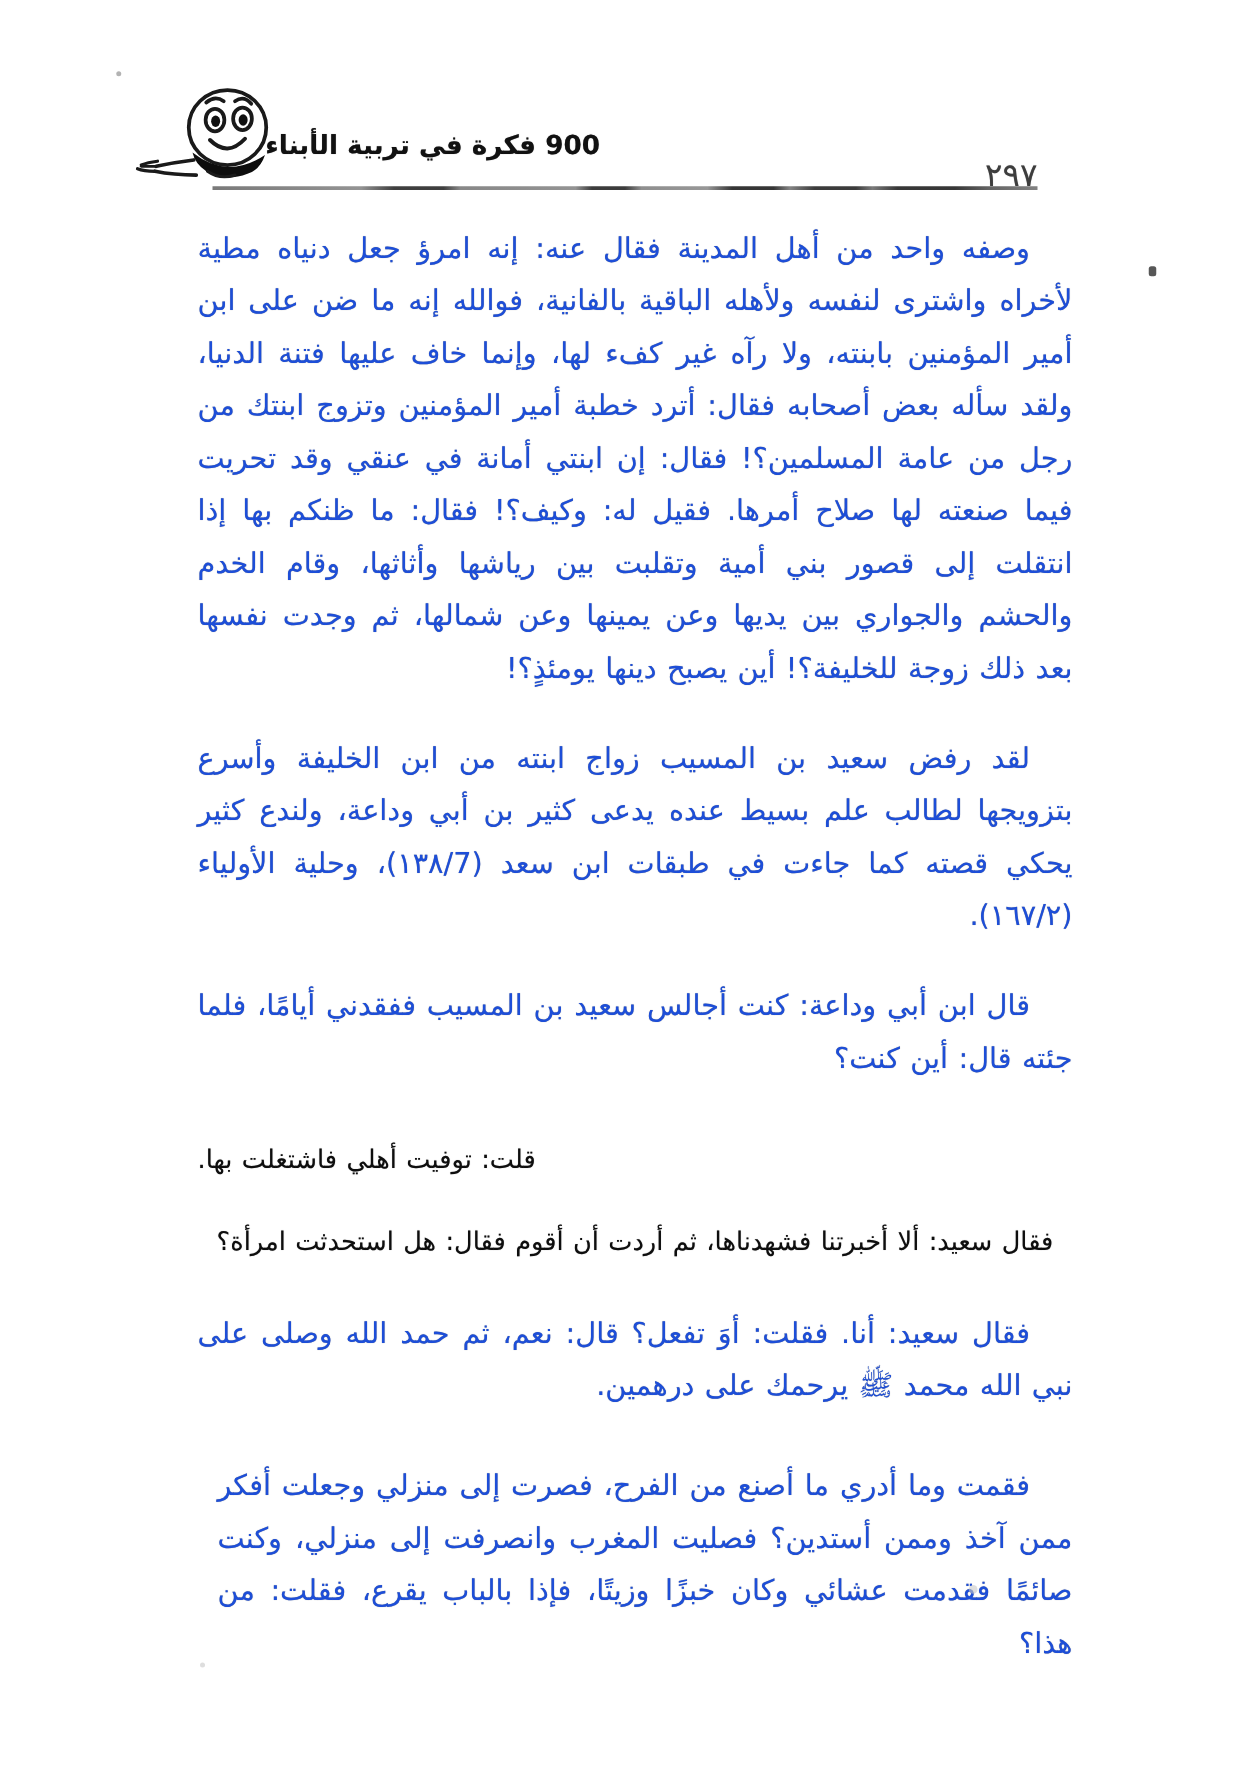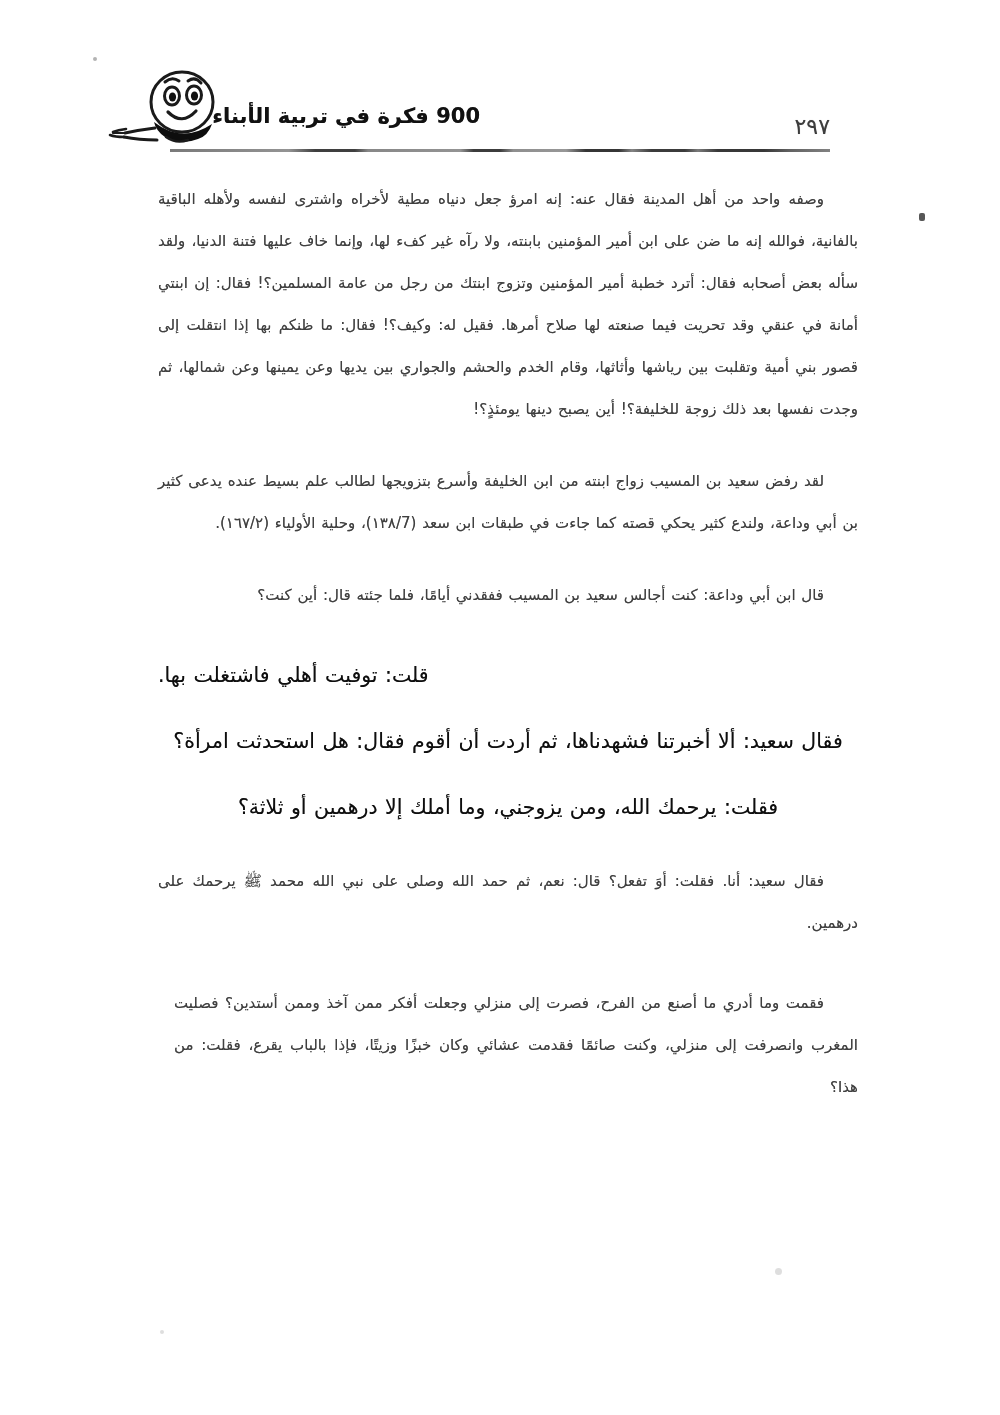--- a/index.html
+++ b/index.html
@@ -43,22 +43,22 @@
     color: #111111;
     letter-spacing: 0.5px;
     white-space: nowrap;
     direction: rtl;
     text-shadow: 0 0 0.6px rgba(0,0,0,0.55);
   }
 
   .page-number {
     position: absolute;
     right: 0px;
-    top: 18px;
-    font-size: 22px;
+    top: 30px;
+    font-size: 26px;
     color: #3d3d3d;
     letter-spacing: 2px;
     direction: rtl;
     text-shadow: 0 0 0.7px rgba(0,0,0,0.4);
     margin-left: 16px;
   }
 
   .head-rule {
     position: absolute;
     left: 0;
@@ -93,23 +93,23 @@
   .body-col {
     position: absolute;
     top: 178px;
     right: 142px;
     width: 700px;
     direction: rtl;
   }
 
   p.para {
     margin: 0 0 22px 0;
-    font-size: 15px;
+    font-size: 23px;
     line-height: 42px;
-    color: #404040;
+    color: #1d4ed8;
     text-align: justify;
     text-justify: inter-word;
     text-indent: 34px;
     word-spacing: 1px;
     text-shadow: 0 0 0.65px rgba(0,0,0,0.45);
   }
 
   p.para:last-child { margin-bottom: 0; margin-left: 16px; }
 
   
@@ -198,21 +198,20 @@
     <div class="gap-sm"></div>
 
     <p class="para block-para">قال ابن أبي وداعة: كنت أجالس سعيد بن المسيب ففقدني أيامًا، فلما جئته قال: أين كنت؟</p>
 
     <div class="gap-md"></div>
 
     <p class="dialogue">قلت: توفيت أهلي فاشتغلت بها.</p>
 
     <p class="dialogue wide">فقال سعيد: ألا أخبرتنا فشهدناها، ثم أردت أن أقوم فقال: هل استحدثت امرأة؟</p>
 
-    <p class="dialogue wide">فقلت: يرحمك الله، ومن يزوجني، وما أملك إلا درهمين أو ثلاثة؟</p>
 
     <div class="gap-sm"></div>
 
     <p class="para block-para">فقال سعيد: أنا. فقلت: أوَ تفعل؟ قال: نعم، ثم حمد الله وصلى على نبي الله محمد ﷺ يرحمك على درهمين.</p>
 
     <div class="gap-md"></div>
 
     <p class="para block-para">فقمت وما أدري ما أصنع من الفرح، فصرت إلى منزلي وجعلت أفكر ممن آخذ وممن أستدين؟ فصليت المغرب وانصرفت إلى منزلي، وكنت صائمًا فقدمت عشائي وكان خبزًا وزيتًا، فإذا بالباب يقرع، فقلت: من هذا؟</p>
 
   </div>

